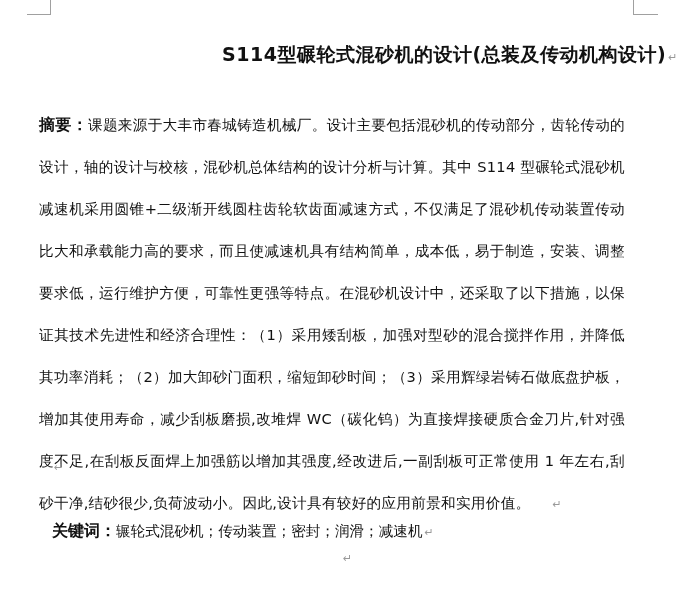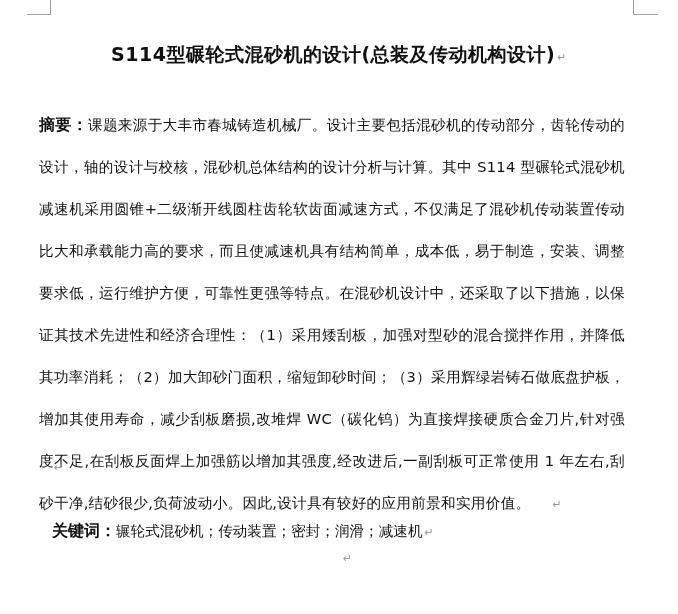--- a/index.html
+++ b/index.html
@@ -1,21 +1,21 @@
 <!DOCTYPE html>
 <html><head>
 <meta charset="utf-8">
 <style>
   html, body { margin: 0; padding: 0; background: #ffffff; }
   body { width: 678px; height: 614px; position: relative; overflow: hidden;
          font-family: "DejaVu Sans", sans-serif; color: #111; }
   .corner { position: absolute; border-color: #a0a0a0; border-style: solid; border-width: 0; }
   .corner-tl { left: 27px; top: 0; width: 23px; height: 14px; border-right-width: 1px; border-bottom-width: 1px; }
   .corner-tr { left: 633px; top: 0; width: 24px; height: 14px; border-left-width: 1px; border-bottom-width: 1px; }
-  .title { position: absolute; top: 42px; left: 0; width: 678px; text-align: center;
+  .title { position: absolute; top: 42px; left: 0; width: 678px; text-align: right;
            font-size: 19px; font-weight: bold; letter-spacing: 0.5px; color: #111; }
   .mark { color: #999; font-size: 11px; font-weight: normal; margin-left: 2px; }
   .abstract { position: absolute; left: 39px; top: 104px; width: 586px;
               font-size: 14.6px; line-height: 42px; text-align: justify; letter-spacing: 0.3px; }
   .label { font-weight: bold; font-size: 16px; }
   .empty-para { position: absolute; left: 52px; top: 461px; }
   .keywords { position: absolute; left: 52px; top: 516px; font-size: 14.6px; line-height: 29px; }
   .end-mark { position: absolute; left: 341px; top: 552px; }
 </style>
 </head>

